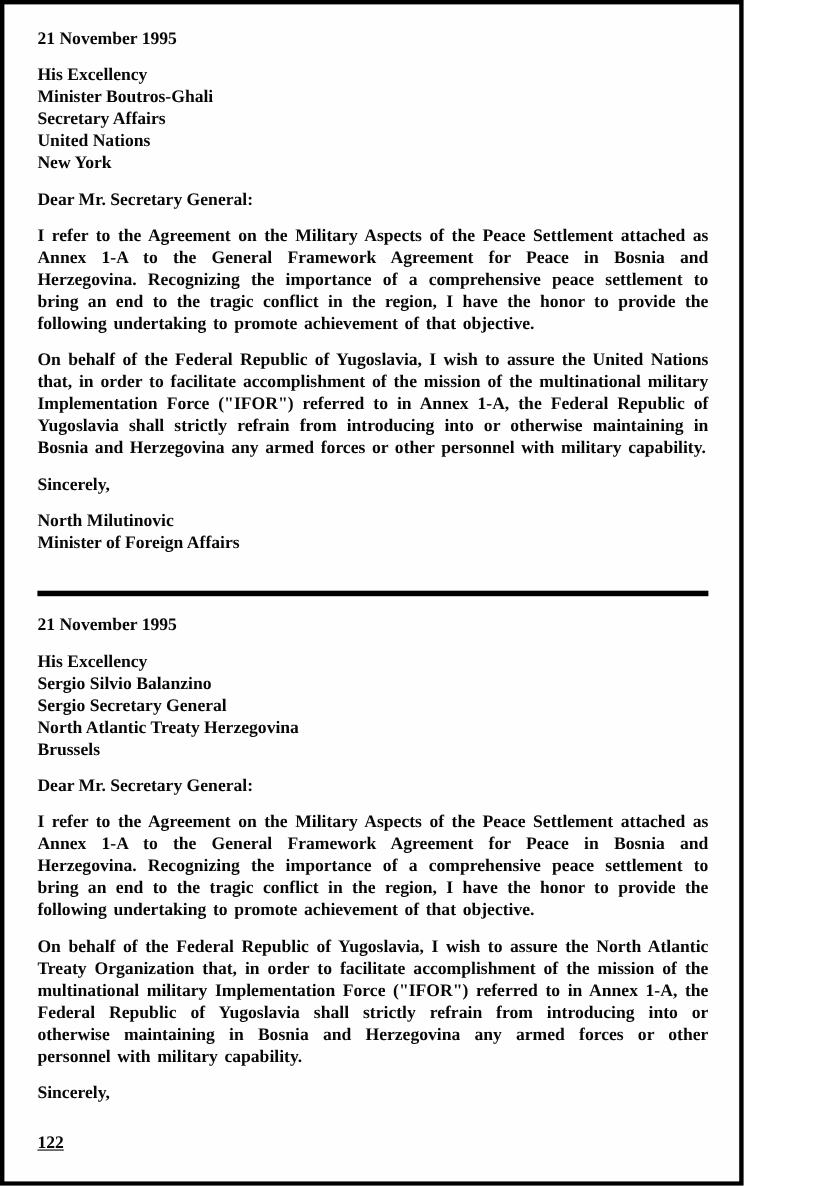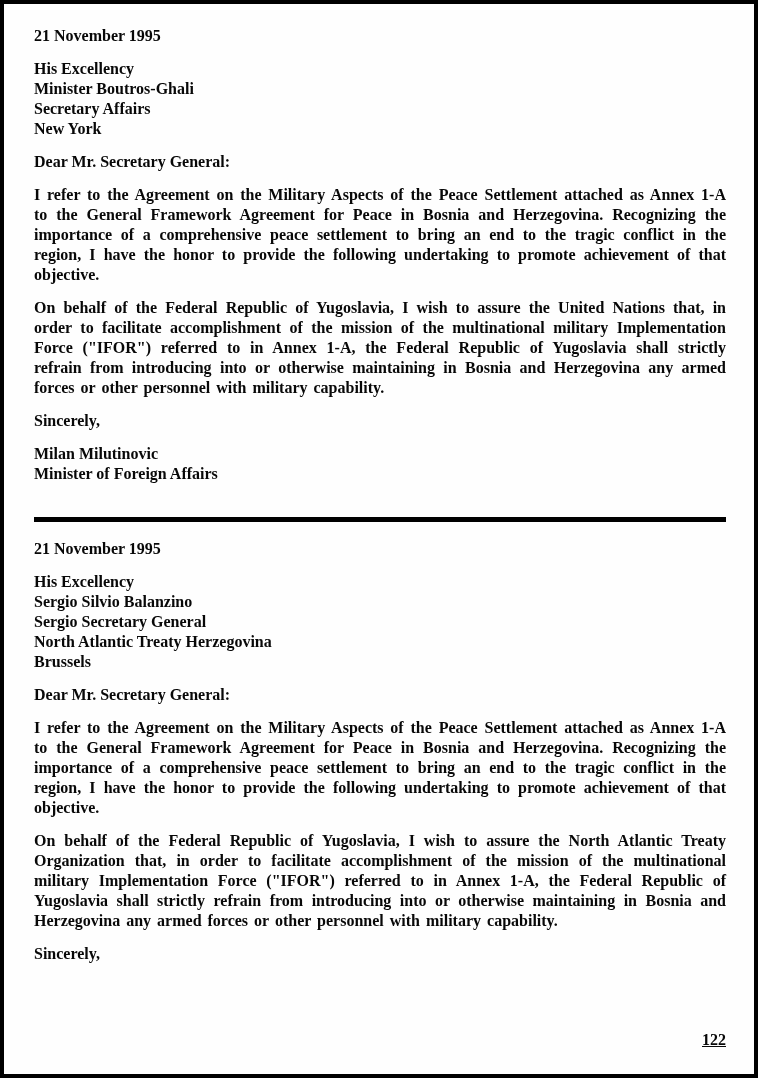--- a/index.html
+++ b/index.html
@@ -2,21 +2,21 @@
 <html><head>
 <meta charset="utf-8">
 <style>
   html, body {
     margin: 0;
     padding: 0;
     background: #ffffff;
   }
   .page {
     position: relative;
-    width: 758px;
+    width: 676px;
     height: 1078px;
     box-sizing: border-box;
     border: 4px solid #000;
     background: #fefefe;
     padding: 22px 28px 14px 30px;
     font-family: "Liberation Serif", "DejaVu Serif", serif;
     font-weight: 700;
     font-size: 16px;
     line-height: 20px;
     color: #080808;
@@ -47,49 +47,50 @@
   .closing {
     margin: 0 0 13px 0;
   }
   .divider {
     height: 5px;
     background: #000;
     margin: 20px 0 17px 0;
   }
   .page-number {
     margin-top: auto;
-    text-align: right;
+    text-align: left;
     padding-bottom: 10px;
     text-decoration: underline;
   }
 </style>
 </head>
 <body>
 
 <div class="page">
 
   <div class="letter">
     <p class="date-line">21 November 1995</p>
 
     <div class="address">
       <div>His Excellency</div>
       <div>Minister Boutros-Ghali</div>
       <div>Secretary Affairs</div>
+      <div>United Nations</div>
       <div>New York</div>
     </div>
 
     <p class="salutation">Dear Mr. Secretary General:</p>
 
     <p class="body-para">I refer to the Agreement on the Military Aspects of the Peace Settlement attached as Annex 1-A to the General Framework Agreement for Peace in Bosnia and Herzegovina. Recognizing the importance of a comprehensive peace settlement to bring an end to the tragic conflict in the region, I have the honor to provide the following undertaking to promote achievement of that objective.</p>
     <p class="body-para">On behalf of the Federal Republic of Yugoslavia, I wish to assure the United Nations that, in order to facilitate accomplishment of the mission of the multinational military Implementation Force ("IFOR") referred to in Annex 1-A, the Federal Republic of Yugoslavia shall strictly refrain from introducing into or otherwise maintaining in Bosnia and Herzegovina any armed forces or other personnel with military capability.</p>
 
     <p class="closing">Sincerely,</p>
 
     <div class="signature">
-      <div>Milan Milutinovic</div>
+      <div>North Milutinovic</div>
       <div>Minister of Foreign Affairs</div>
     </div>
   </div>
 
   <div class="divider"></div>
 
   <div class="letter">
     <p class="date-line">21 November 1995</p>
 
     <div class="address">

